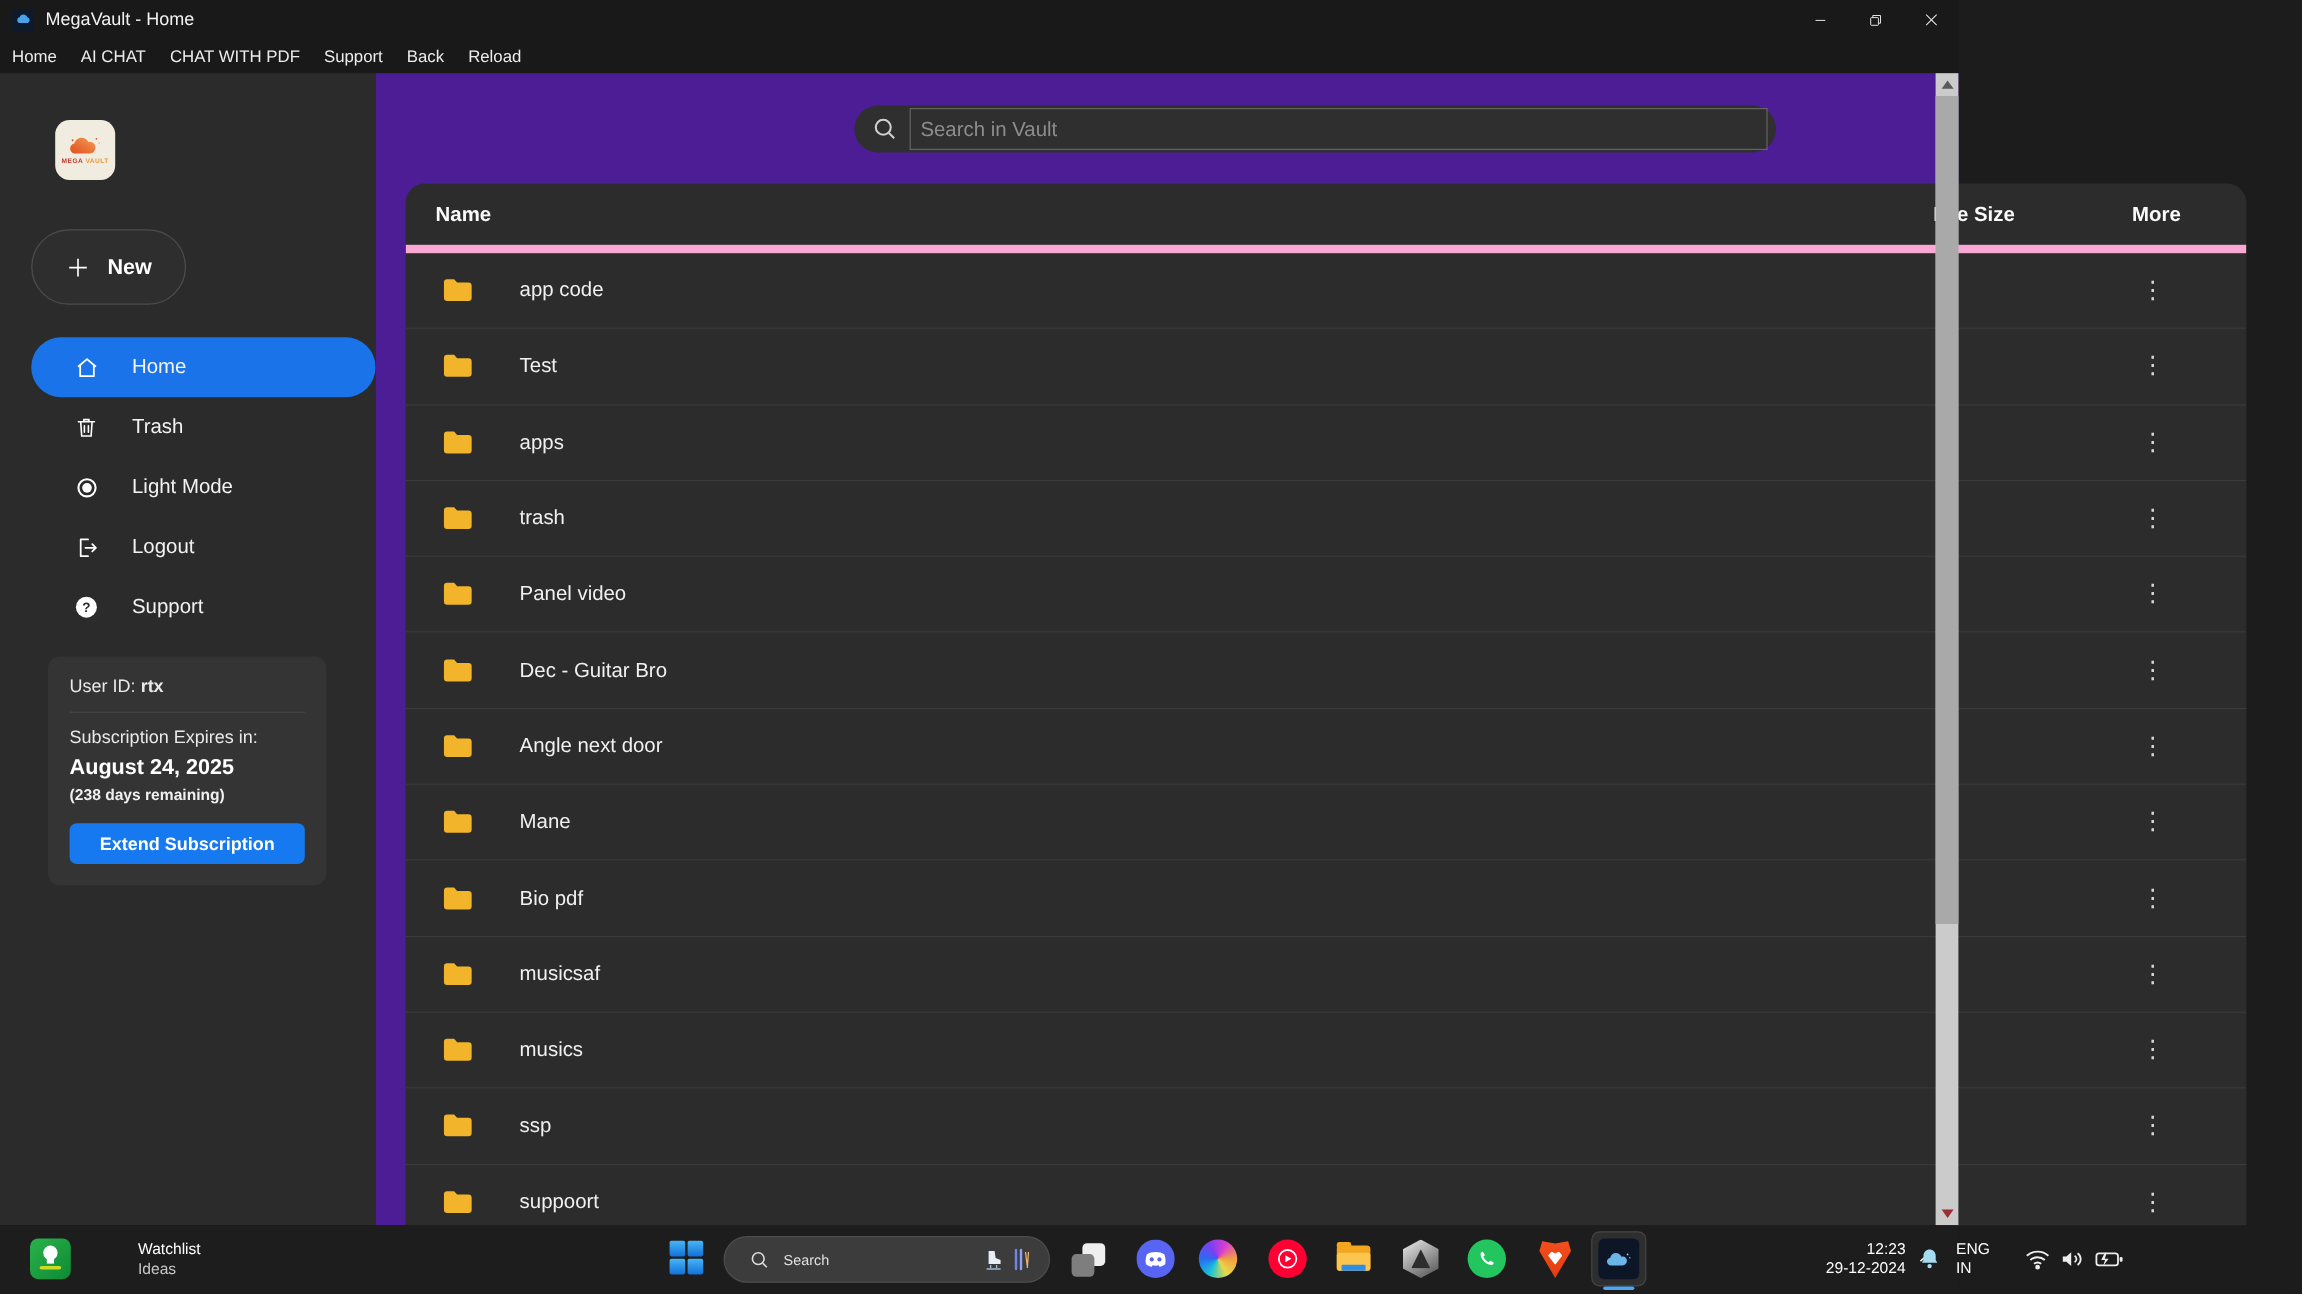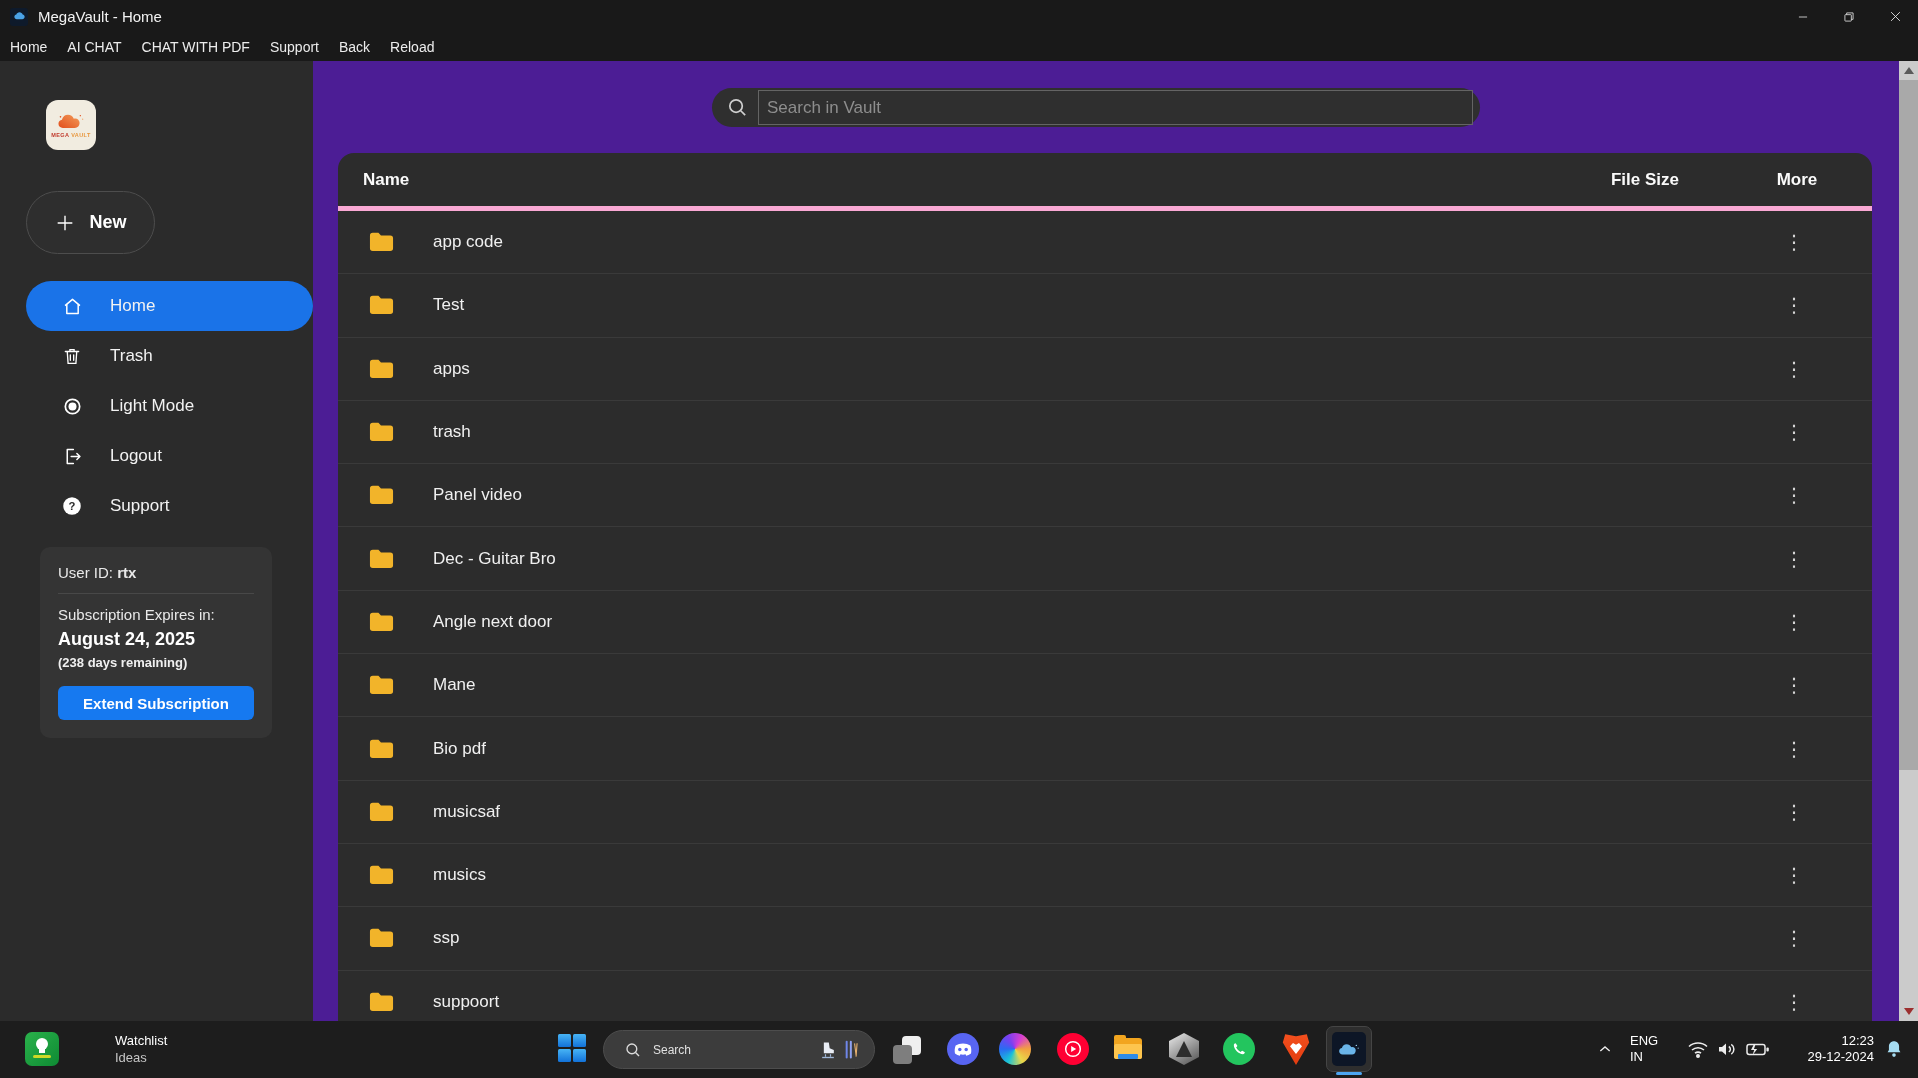--- a/index.html
+++ b/index.html
@@ -1,18 +1,18 @@
 <!DOCTYPE html>
 <html><head>
 <meta charset="utf-8">
 <style>
   * { margin:0; padding:0; box-sizing:border-box; }
   html,body { width:1918px; height:1078px; overflow:hidden; background:#1c1c1c;
     font-family:"Liberation Sans", sans-serif; }
-  .screen { position:relative; width:1918px; height:1078px; background:#1c1c1c; }
+  .screen { position:relative; width:1632px; height:1078px; background:#1c1c1c; }
 
   
   .titlebar { height:33px; background:#191919; display:flex; align-items:center; padding-left:10px; position:relative; }
   .titlebar .appico { width:18px; height:18px; border-radius:3px; background:#0e1a2b; display:flex; align-items:center; justify-content:center; }
   .titlebar .title { color:#f2f2f2; font-size:15px; margin-left:10px; }
   .win-controls { position:absolute; right:0; top:0; height:33px; display:flex; }
   .win-btn { width:46px; height:33px; display:flex; align-items:center; justify-content:center; background:transparent; border:0; cursor:pointer; }
 
   
   .menubar { height:28px; background:#191919; display:flex; align-items:center; padding-left:10px; gap:20px; }
@@ -47,21 +47,21 @@
   
   .main { position:relative; flex:1; background:#4c1d95; }
   .search-wrap { position:absolute; left:399px; top:27px; width:768px; height:39px; border-radius:20px; background:#2f2f2f; }
   .search-wrap .mag { position:absolute; left:14px; top:8px; }
   .search-wrap input { position:absolute; left:46px; right:7px; top:2px; bottom:2px; width:715px;
     background:transparent; border:1px solid #646464; color:#ddd; font-size:17px; padding-left:8px; outline:none; font-family:inherit; }
   .search-wrap input::placeholder { color:#8d8d8d; }
 
   .card { position:absolute; left:25px; top:92px; width:1534px; height:868px; background:#2c2c2c;
     border-radius:16px 16px 0 0; overflow:hidden; }
-  .thead { position:relative; height:58px; border-bottom:5px solid #f9a8d4; }
+  .thead { position:relative; height:58px; border-bottom:7px solid #f9a8d4; }
   .thead span { position:absolute; top:50%; transform:translateY(-50%); color:#fafafa; font-size:17px; font-weight:bold; }
   .th-name { left:25px; }
   .th-size { left:1307px; transform:translate(-50%,-50%) !important; }
   .th-more { left:1459px; transform:translate(-50%,-50%) !important; }
   .frow { position:relative; height:63.3px; border-bottom:1px solid #3a3a3a; display:flex; align-items:center; padding-left:30px; }
   .frow .fname { color:#f0f0f0; font-size:17px; margin-left:38px; }
   .frow .more { position:absolute; left:1444px; width:24px; text-align:center; color:#d6d6d6; font-size:20px;
     letter-spacing:0; cursor:pointer; line-height:20px; }
 
   

